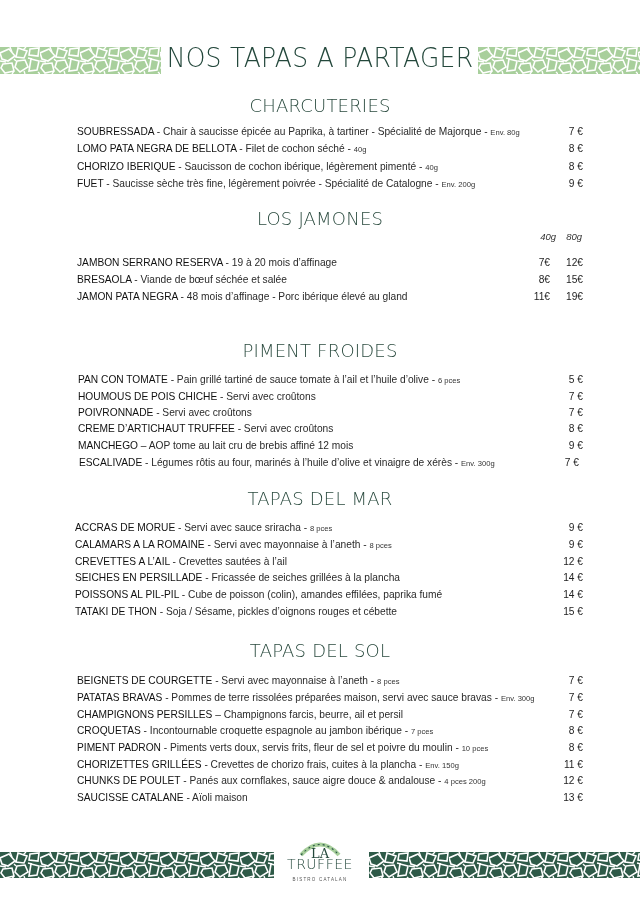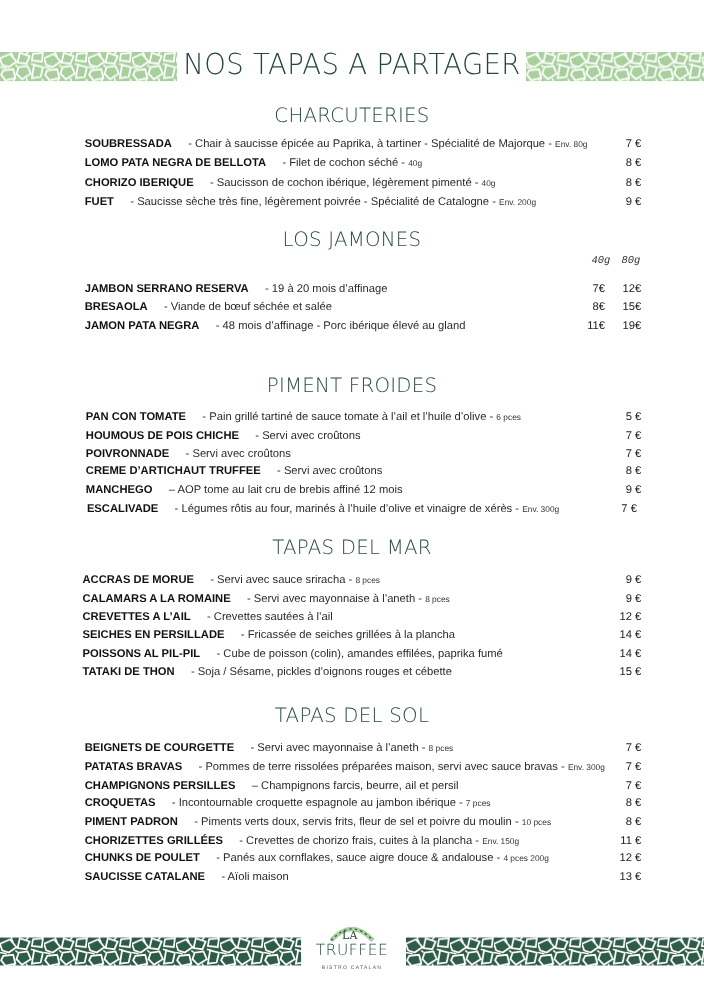--- a/index.html
+++ b/index.html
@@ -8,30 +8,30 @@
   .banner { position:absolute; height:27px; overflow:hidden; }
   .banner svg { display:block; }
   .title { position:absolute; left:0; width:640px; top:44px; text-align:center;
            font-family:"DejaVu Sans", sans-serif; font-weight:200; font-size:25px;
            letter-spacing:0.3px; color:#24483c; transform:scaleY(1.05); }
   .section-title { position:absolute; left:0; width:640px; text-align:center;
            font-family:"DejaVu Sans", sans-serif; font-size:18px; color:#2c4c40;
            font-weight:200; letter-spacing:0.2px; }
   .row { position:absolute; left:77px; width:506px; height:15px; font-size:10.2px;
          line-height:15px; white-space:nowrap; }
-  .row .name { font-weight:bold; color:#111; }
-  .row .desc { color:#2a2a2a;margin-left:12px; }
+  .row .name { font-weight:normal; color:#111; }
+  .row .desc { color:#2a2a2a; }
   .row .small { font-size:7.6px; color:#333; }
   .row .price { position:absolute; right:0; top:0; color:#222; }
   .row .p40 { position:absolute; right:33px; top:0; color:#222; }
   .row .p80 { position:absolute; right:0; top:0; color:#222; }
-  .weights { position:absolute; top:231px; right:58px; font-size:9.5px; font-style:italic; color:#333;font-family:Liberation Mono, monospace; }
+  .weights { position:absolute; top:231px; right:58px; font-size:9.5px; font-style:italic; color:#333; }
   .weights span { margin-left:10px; }
   .logo { position:absolute; left:283px; top:838px; width:74px; height:52px; text-align:center; }
-  .logo .la { font-family:"DejaVu Serif", serif; font-size:10px; color:#24483c; position:absolute; left:28px; top:8px; }
+  .logo .la { font-family:"DejaVu Serif", serif; font-size:13px; color:#24483c; position:absolute; left:28px; top:8px; }
   .logo .boq { font-family:"DejaVu Sans", sans-serif; font-size:14px; color:#24483c; position:absolute; left:0; width:74px; top:18px; letter-spacing:0.5px; font-weight:200; }
   .logo .sub { font-size:4.5px; color:#555; position:absolute; left:0; width:74px; top:39px; letter-spacing:1.2px; }
 </style>
 </head>
 <body>
 
 <svg width="0" height="0" style="position:absolute">
   <defs>
     <pattern id="mosaicLight" width="40" height="27" patternUnits="userSpaceOnUse">
       <rect width="40" height="27" fill="#a8cf9c"></rect>

